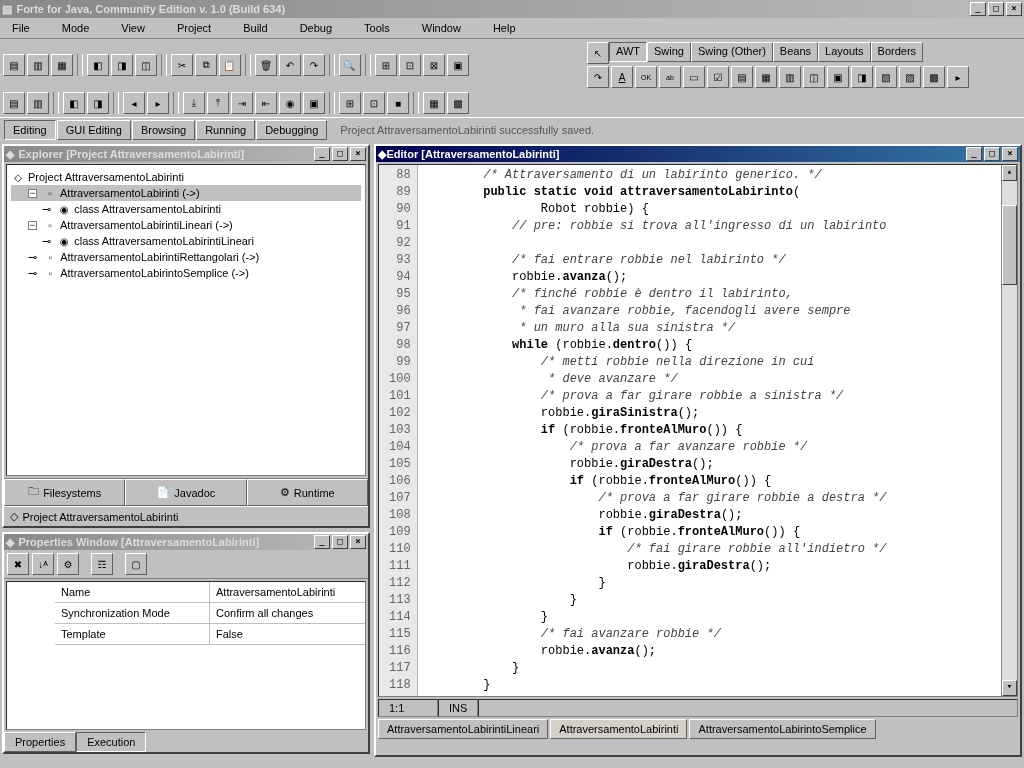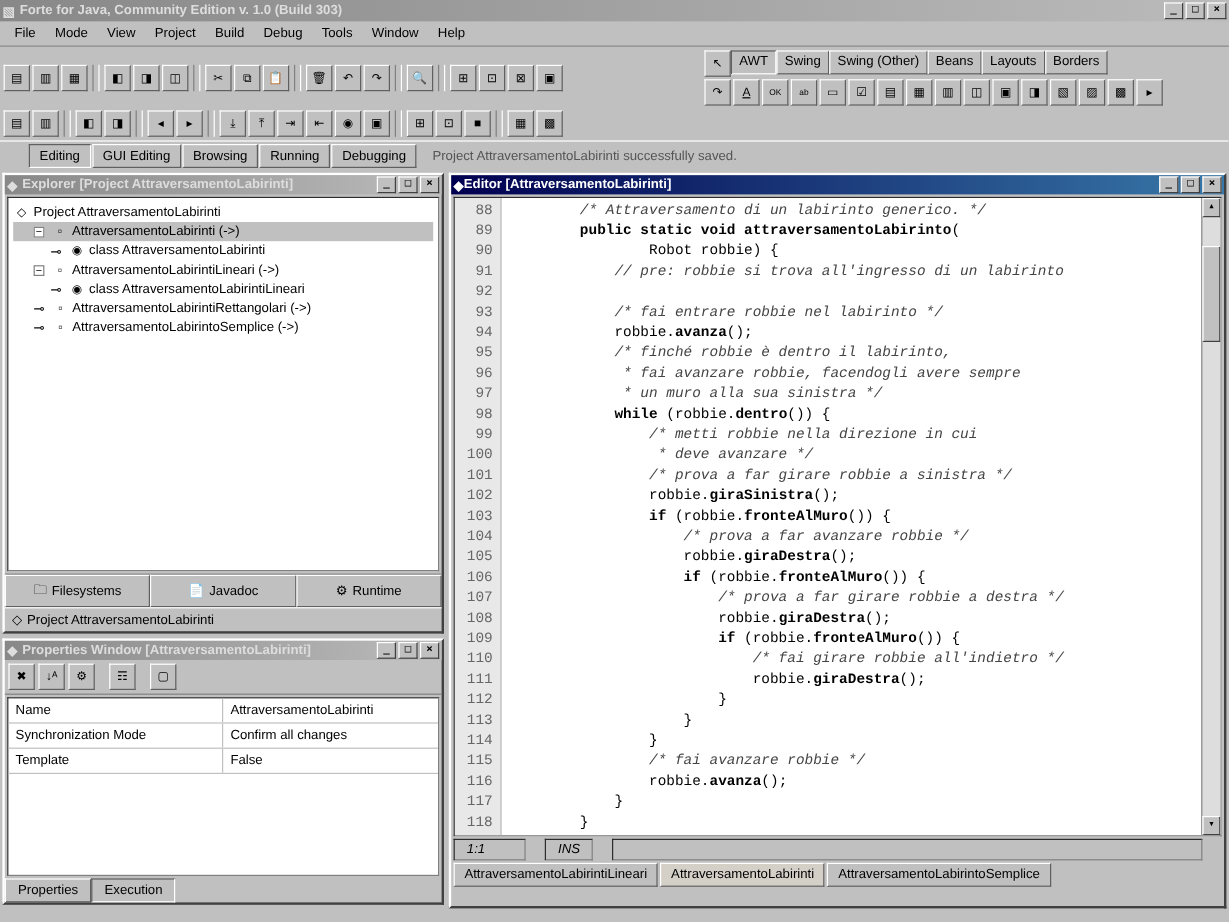--- a/index.html
+++ b/index.html
@@ -1,80 +1,80 @@
 <!DOCTYPE html>
 <html><head>
 <meta charset="utf-8">
 <style>
 * { box-sizing: border-box; margin: 0; padding: 0; }
 body { font-family: "MS Sans Serif", Arial, sans-serif; font-size: 11px; background: #c0c0c0; width: 1024px; height: 768px; overflow: hidden; color: #000; }
 .titlebar { background: linear-gradient(to right, #5a5a5a, #aaa); color: #fff; height: 18px; display: flex; align-items: center; padding: 0 2px; font-size: 11px; font-weight: bold; }
 .titlebar.inactive { background: linear-gradient(to right, #888, #bbb); color: #ddd; }
 .titlebar .title-text { flex: 1; padding-left: 4px; }
 .winbtn { width: 16px; height: 14px; background: #c0c0c0; border: 1px solid; border-color: #fff #404040 #404040 #fff; font-size: 9px; line-height: 10px; text-align: center; margin-left: 2px; font-family: monospace; color: #000; cursor: default; }
-.menubar { background: #c0c0c0; display: flex; padding: 2px 4px; border-bottom: 1px solid #808080; }
+.menubar { background: #c0c0c0; display: flex; padding: 2px 4px; border-bottom: 1px solid #808080; gap: 16px; }
 .menuitem { padding: 2px 8px; cursor: default; }
 .toolbar-area { background: #c0c0c0; padding: 2px; }
 .tool-row { display: flex; align-items: center; gap: 2px; padding: 1px; }
 .tool-row + .tool-row { margin-top: 2px; }
 .tbtn { width: 22px; height: 22px; background: #c0c0c0; border: 1px solid; border-color: #fff #606060 #606060 #fff; display: flex; align-items: center; justify-content: center; font-size: 10px; cursor: default; }
 .tsep { width: 6px; height: 22px; border-left: 1px solid #808080; border-right: 1px solid #fff; margin: 0 2px; }
 .tab-btn { padding: 3px 8px; background: #c0c0c0; border: 1px solid; border-color: #fff #606060 #606060 #fff; margin-right: 1px; cursor: default; font-size: 11px; }
-.tab-btn.pressed { border-color: #606060 #fff #fff #606060; margin-left: 20px; }
+.tab-btn.pressed { border-color: #606060 #fff #fff #606060; }
 .tabs-row { display: flex; align-items: center; padding: 2px 4px; background: #c0c0c0; border-top: 1px solid #fff; }
 .statusmsg { margin-left: 12px; color: #555; font-size: 11px; }
 .main-area { display: flex; height: 614px; padding: 2px; gap: 4px; }
 .left-col { width: 368px; display: flex; flex-direction: column; gap: 4px; }
 .right-col { flex: 1; display: flex; flex-direction: column; }
 .panel { border: 2px solid; border-color: #fff #404040 #404040 #fff; background: #c0c0c0; display: flex; flex-direction: column; }
 .inner-titlebar { background: linear-gradient(to right, #888, #bbb); color: #ddd; height: 16px; display: flex; align-items: center; padding: 0 2px; font-size: 11px; font-weight: bold; }
 .inner-titlebar.active { background: linear-gradient(to right, #000050, #3878a8); color: #fff; }
 .tree { background: #fff; flex: 1; overflow: auto; padding: 4px; border: 1px inset #808080; margin: 2px; font-size: 11px; }
 .tree-row { display: flex; align-items: center; height: 16px; cursor: default; gap: 3px;}
 .tree-row.sel { background: #c0c0c0; }
 .tree-ind { display:inline-block; }
 .expander { width: 9px; height: 9px; border: 1px solid #808080; text-align: center; line-height: 7px; font-size: 9px; margin-right: 3px; background: #fff;}
 .nodeicon { width: 14px; height: 12px; display:inline-flex; align-items:center; justify-content:center; font-size: 10px; }
 .explorer-tabs { display: flex; border-top: 1px solid #808080; }
 .explorer-tabs .etab { flex: 1; padding: 3px; text-align: center; border: 1px solid; border-color: #fff #606060 #606060 #fff; font-size: 11px; display:flex; align-items:center; justify-content:center; gap:4px; cursor:default;}
 .explorer-sub { padding: 3px 6px; border-top: 1px solid #fff; font-size: 11px; display:flex; align-items:center; gap:4px;}
 .props-panel { flex: 1; }
 .props-tools { display: flex; padding: 3px; gap: 3px; border-bottom: 1px solid #808080; }
 .props-grid { flex:1; background: #fff; margin: 2px; border: 1px inset #808080; }
-.prop-row { display: flex; border-bottom: 1px solid #c0c0c0; font-size: 11px; }
+.prop-row { display: flex; border-bottom: 1px solid #c0c0c0; font-size: 11px; margin-left: 48px; }
 .prop-name { width: 50%; padding: 4px 6px; border-right: 1px solid #c0c0c0; }
 .prop-val { width: 50%; padding: 4px 6px; }
 .props-tabs { display: flex; }
 .props-tabs .ptab { padding: 3px 10px; border: 1px solid; border-color: #fff #606060 #606060 #fff; font-size: 11px; cursor:default;}
 .props-tabs .ptab.pressed { border-color: #606060 #fff #fff #606060; }
 .editor-panel { flex: 1; }
 .editor-body { flex: 1; display: flex; background: #fff; border: 1px inset #808080; margin: 2px; overflow: hidden; font-family: "Courier New", monospace; font-size: 12px; line-height: 17px; }
 .gutter { background: #e8e8e8; color: #666; text-align: right; padding: 2px 6px 2px 10px; border-right: 1px solid #bbb; user-select: none; }
 .code { flex: 1; padding: 2px 0 2px 8px; white-space: pre; overflow: hidden; }
 .kw { font-weight: bold; }
 .cm { font-style: italic; color: #444; }
 .editor-status { display: flex; font-size: 11px; padding: 0 2px; }
-.editor-status div { border: 1px inset #808080; padding: 2px 10px; margin-right: 16px; font-style: italic; }
+.editor-status div { border: 1px inset #808080; padding: 2px 10px; margin-right: 0; }
 .editor-tabs { display: flex; padding: 2px 2px 16px; gap: 2px; }
 .editor-tabs .edtab { padding: 3px 8px; border: 1px solid; border-color: #fff #606060 #606060 #fff; background: #c0c0c0; font-size: 11px; cursor:default; }
 .editor-tabs .edtab.active { background: #d4d0c8; }
 .scrollbar-v { width: 16px; background: #ddd; border-left: 1px solid #888; position: relative;}
 .scrollbar-v .thumb { position:absolute; left:0; right:0; top: 40px; height: 80px; background: #c0c0c0; border: 1px solid; border-color: #fff #404040 #404040 #fff;}
 .scrollbar-v .sbtn { position:absolute; left:0; right:0; height:16px; background:#c0c0c0; border:1px solid; border-color:#fff #404040 #404040 #fff; text-align:center; font-size:9px; line-height:12px;}
 .right-tool-col { display:flex; gap:2px; flex-wrap:wrap; width: 440px; padding-left: 6px;}
 .right-tool-tabs { display:flex; margin-bottom:2px;}
 .right-tool-tabs .rtt { padding: 2px 6px; border: 1px solid; border-color:#fff #606060 #606060 #fff; font-size:11px; cursor:default;}
 .right-tool-tabs .rtt.active { border-color:#606060 #fff #fff #606060;}
 </style>
 </head>
 <body>
 
 <div class="titlebar inactive">
   <span>▧</span>
-  <span class="title-text">Forte for Java, Community Edition v. 1.0 (Build 303)</span>
+  <span class="title-text">Forte for Java, Community Edition v. 1.0 (Build 634)</span>
   <div class="winbtn">_</div>
   <div class="winbtn">□</div>
   <div class="winbtn">×</div>
 </div>
 
 <div class="menubar" id="menubar">
     <div class="menuitem">File</div>
     <div class="menuitem">Mode</div>
     <div class="menuitem">View</div>
     <div class="menuitem">Project</div>

